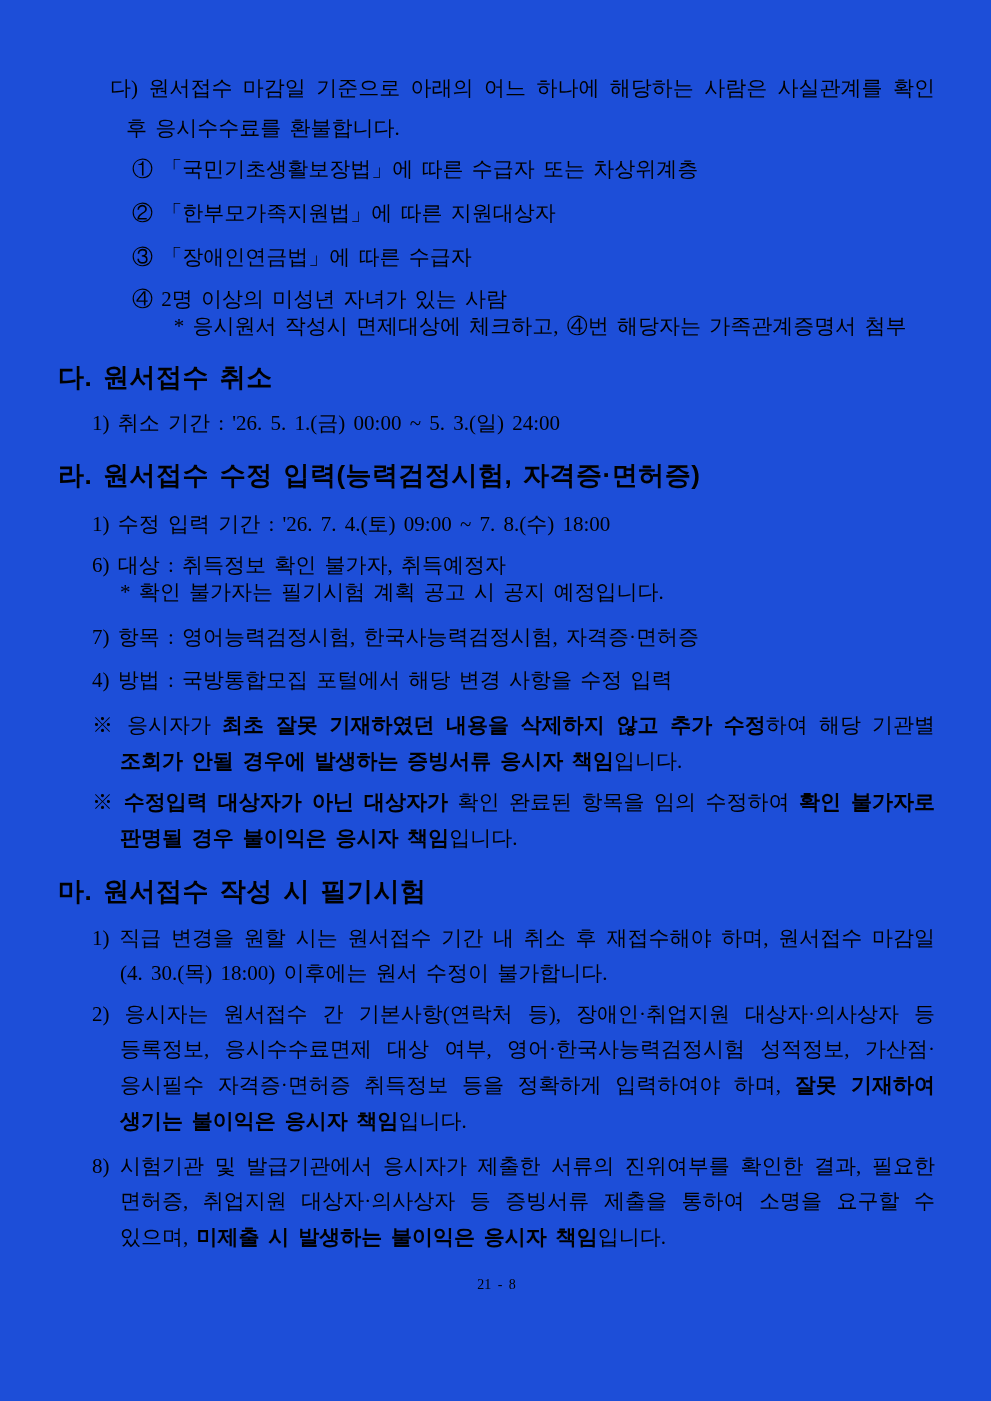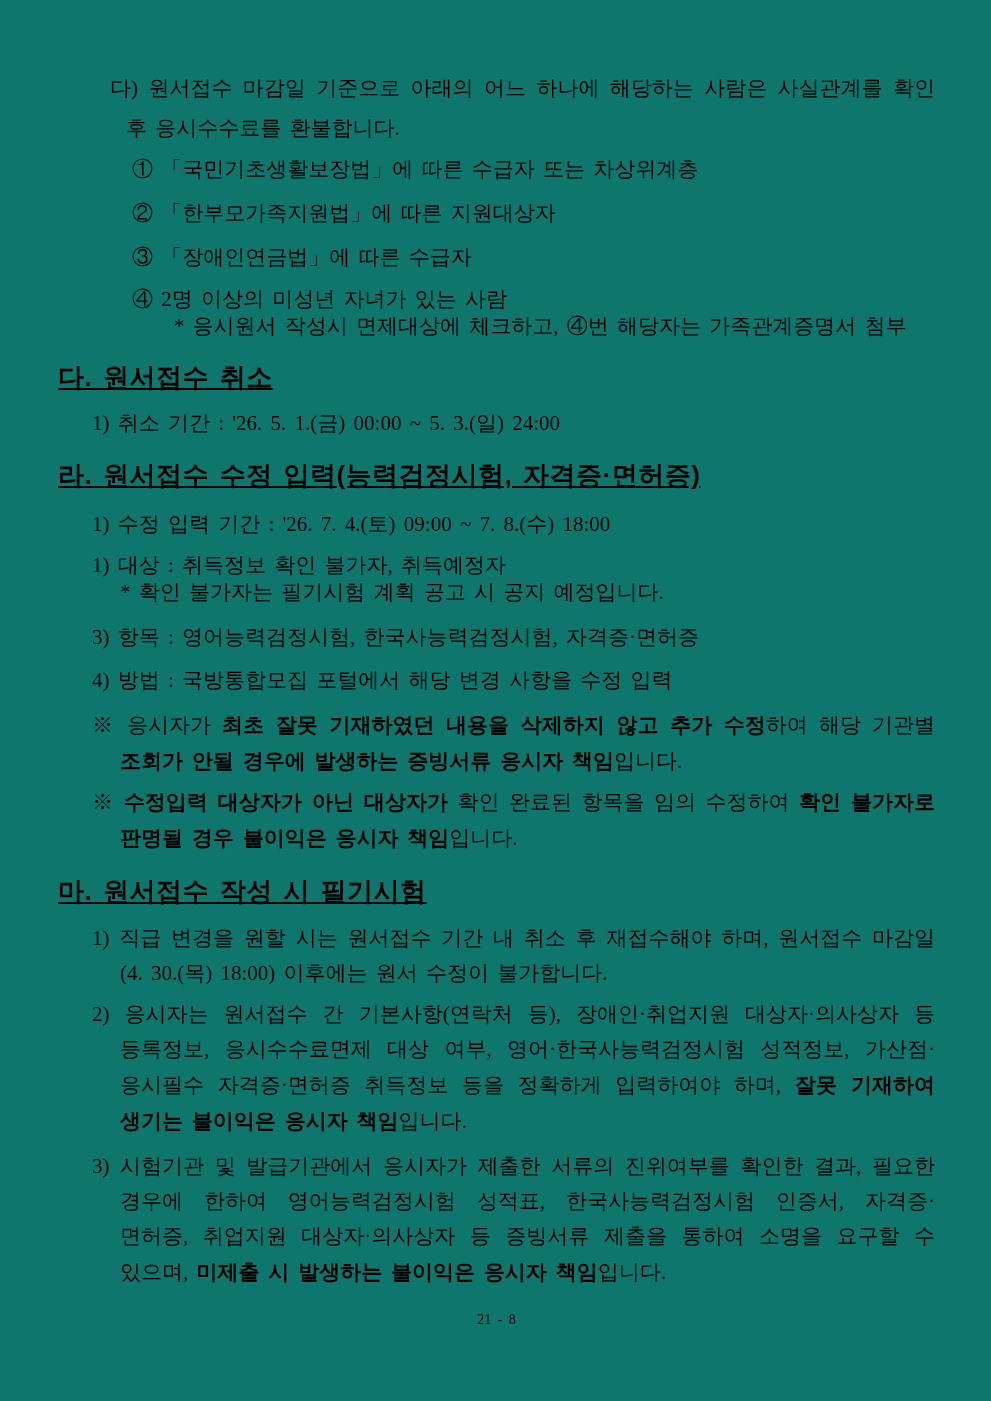--- a/index.html
+++ b/index.html
@@ -2,21 +2,21 @@
 <html lang="ko"><head>
 <meta charset="utf-8">
 <style>
   html, body { margin: 0; padding: 0; background: #ffffff; }
   .page {
     position: relative;
     width: 991px;
     height: 1401px;
     box-sizing: border-box;
     padding: 68px 56px 28px 58px;
-    background: #0f766e;
+    background: #1d4ed8;
     color: #000000;
     font-family: "Liberation Serif", "DejaVu Serif", serif;
     font-size: 21px;
     line-height: 35px;
     word-spacing: 3px;
     overflow: hidden;
   }
   .ln { white-space: nowrap; }
   .lh40 { line-height: 40px; }
   .lh30 { line-height: 30px; }
@@ -28,21 +28,20 @@
   .ind-b  { margin-left: 74px; font-family: Liberation Serif, serif; }  
   .ind-c  { margin-left: 87px; text-align: center; }  
   .ind-1  { margin-left: 34px; }  
   .ind-1c { margin-left: 62px; }  
   .h {
     font-family: "Liberation Sans", "DejaVu Sans", sans-serif;
     font-weight: 700;
     font-size: 26px;
     line-height: 40px;
     letter-spacing: 0.5px;
-    text-decoration: underline;
   }
   .b {
     font-family: "Liberation Sans", "DejaVu Sans", sans-serif;
     font-weight: 700;
   }
   .footer {
     text-align: center;
     font-size: 14px;
     margin-top: 12px;
   }
@@ -63,23 +62,23 @@
   </div>
 
   <div>
     <div class="ln h" style="margin-top:16px">다. 원서접수 취소</div>
     <div class="ln ind-1" style="margin-top:9px">1) 취소 기간 : '26. 5. 1.(금) 00:00 ~ 5. 3.(일) 24:00</div>
   </div>
 
   <div>
     <div class="ln h" style="margin-top:14px">라. 원서접수 수정 입력(능력검정시험, 자격증·면허증)</div>
     <div class="ln ind-1" style="margin-top:12px">1) 수정 입력 기간 : '26. 7. 4.(토) 09:00 ~ 7. 8.(수) 18:00</div>
-    <div class="ln ind-1" style="margin-top:6px">1) 대상 : 취득정보 확인 불가자, 취득예정자</div>
+    <div class="ln ind-1" style="margin-top:6px">6) 대상 : 취득정보 확인 불가자, 취득예정자</div>
     <div class="ln lh30 ind-1c" style="margin-top:-6px">* 확인 불가자는 필기시험 계획 공고 시 공지 예정입니다.</div>
-    <div class="ln ind-1" style="margin-top:13px">3) 항목 : 영어능력검정시험, 한국사능력검정시험, 자격증·면허증</div>
+    <div class="ln ind-1" style="margin-top:13px">7) 항목 : 영어능력검정시험, 한국사능력검정시험, 자격증·면허증</div>
     <div class="ln ind-1" style="margin-top:8px">4) 방법 : 국방통합모집 포털에서 해당 변경 사항을 수정 입력</div>
 
     <div style="margin-top:9px">
       <div class="ind-1 jl"><span>※ 응시자가 </span><span class="b">최초 잘못 기재하였던 내용을 삭제하지 않고 추가 수정</span><span>하여 해당 기관별</span></div>
       <div class="ln ind-1c"><span class="b">조회가 안될 경우에 발생하는 증빙서류 응시자 책임</span><span>입니다.</span></div>
     </div>
 
     <div style="margin-top:5px">
       <div class="ind-1 jl"><span>※ </span><span class="b">수정입력 대상자가 아닌 대상자가</span><span> 확인 완료된 항목을 임의 수정하여 </span><span class="b">확인 불가자로</span></div>
       <div class="ln ind-1c"><span class="b">판명될 경우 불이익은 응시자 책임</span><span>입니다.</span></div>
@@ -95,22 +94,21 @@
     </div>
 
     <div style="margin-top:6px">
       <div class="ind-1 jl">2) 응시자는 원서접수 간 기본사항(연락처 등), 장애인·취업지원 대상자·의사상자 등</div>
       <div class="ind-1c jl">등록정보, 응시수수료면제 대상 여부, 영어·한국사능력검정시험 성적정보, 가산점·</div>
       <div class="ind-1c jl"><span>응시필수 자격증·면허증 취득정보 등을 정확하게 입력하여야 하며, </span><span class="b">잘못 기재하여</span></div>
       <div class="ln ind-1c"><span class="b">생기는 불이익은 응시자 책임</span><span>입니다.</span></div>
     </div>
 
     <div style="margin-top:10px">
-      <div class="ind-1 jl">3) 시험기관 및 발급기관에서 응시자가 제출한 서류의 진위여부를 확인한 결과, 필요한</div>
-      <div class="ind-1c jl">경우에 한하여 영어능력검정시험 성적표, 한국사능력검정시험 인증서, 자격증·</div>
+      <div class="ind-1 jl">8) 시험기관 및 발급기관에서 응시자가 제출한 서류의 진위여부를 확인한 결과, 필요한</div>
       <div class="ind-1c jl">면허증, 취업지원 대상자·의사상자 등 증빙서류 제출을 통하여 소명을 요구할 수</div>
       <div class="ln ind-1c"><span>있으며, </span><span class="b">미제출 시 발생하는 불이익은 응시자 책임</span><span>입니다.</span></div>
     </div>
   </div>
 
   <div class="footer">21 - 8</div>
 
 </div>
 
 </body></html>

